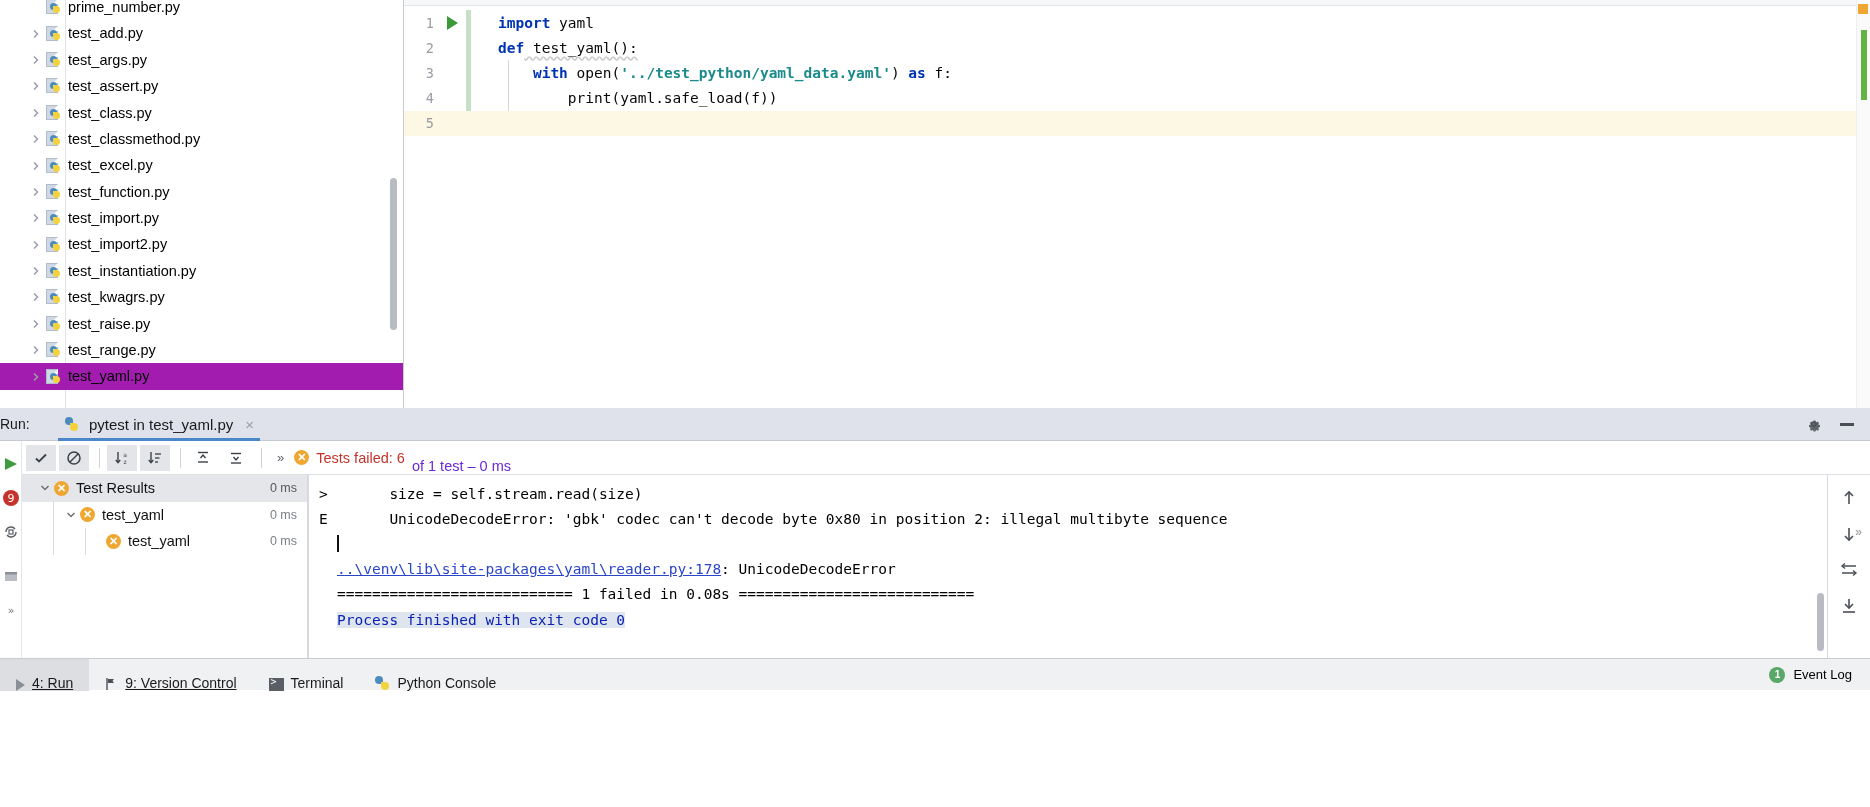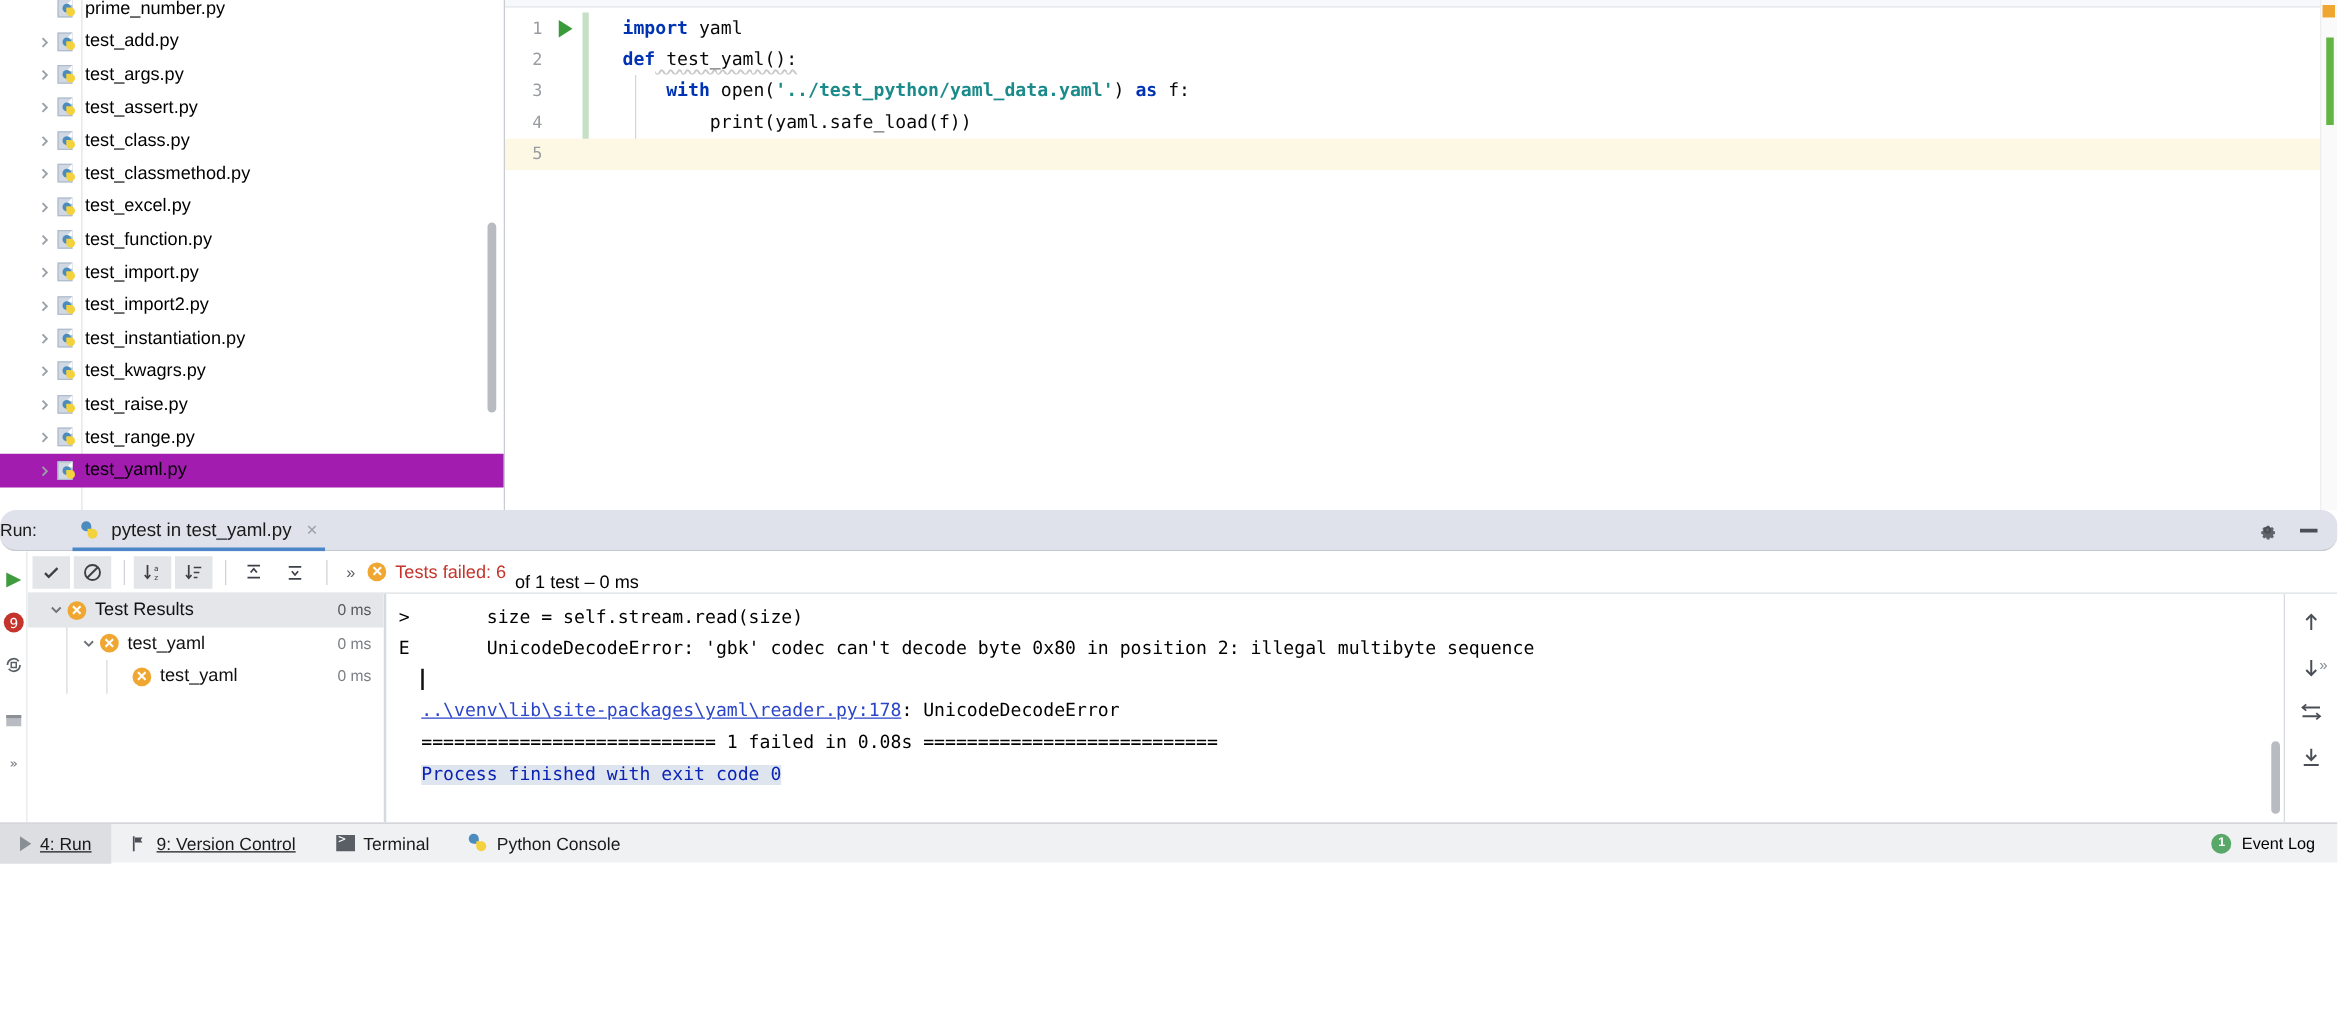--- a/index.html
+++ b/index.html
@@ -119,21 +119,21 @@
   .marker-orange { position:absolute; right:2px; top:4px; width:10px; height:10px; background:#f0a732; }
   .marker-green { position:absolute; right:3px; top:30px; width:6px; height:70px; background:#62b543; }
 
   
   .run-window {
     position:relative; height: 250px; display:flex; flex-direction:column;
     background:#ffffff;
   }
   .run-header {
     height: 33px; background:#dfe2ea; display:flex; align-items:center;
-    position:relative; border-bottom:1px solid #c4c8d0;border-radius:13px;
+    position:relative; border-bottom:1px solid #c4c8d0;
   }
   .run-label { font-size:14px; color:#1a1a1a; padding-left:0px; width:50px; }
   .run-tab {
     display:flex; align-items:center; gap:8px; height:33px; padding:0 10px 0 14px;
     position:relative;
   }
   .run-tab::after{
     content:""; position:absolute; left:8px; right:4px; bottom:0; height:3px; background:#4a86c8;
   }
   .run-tab .pyicon2 {
@@ -173,21 +173,21 @@
   .tb-btn.flat { background:transparent; }
   .tb-sep { width:1px; height:20px; background:#cfd2d7; margin:0 7px; }
   .chev2 { color:#5a5f66; font-size:13px; padding:0 8px; }
   .status-text { font-size:14.5px; margin-left:2px; display:flex; align-items:center; gap:7px; }
   .err-circle {
     width:15px;height:15px;border-radius:50%;background:#f0a732;
     display:inline-flex;align-items:center;justify-content:center;
     color:#fff;font-size:11px;font-weight:bold;
   }
   .st-red { color:#c4342c; }
-  .st-grey { color:#000000;margin-top:17px; }
+  .st-grey { color:#6d28d9;margin-top:17px; }
 
   
   .run-split { flex:1 1 auto; display:flex; overflow:hidden; position:relative;}
   .tests-pane {
     width: 286px; flex:0 0 286px; background:#fff; border-right:1px solid #d6d9de;
     position:relative; overflow:hidden;
   }
   .test-row {
     height:26.5px; display:flex; align-items:center; position:relative; white-space:nowrap;
   }
@@ -226,21 +226,21 @@
   .console-scroll {
     position:absolute; right:3px; top:118px; width:7px; height:58px;
     background:#b8bcc2; border-radius:4px;
   }
 
   
   .status-bar {
     height: 32px; background:#f0f1f3; border-top:1px solid #c9ccd1;
     display:flex; align-items:center; position:relative;
   }
-  .sb-item { display:flex; align-items:center; gap:7px; padding:0 16px; height:32px; font-size:14px; color:#1a1a1a; }
+  .sb-item { display:flex; align-items:flex-end; gap:7px; padding:0 16px; height:32px; font-size:14px; color:#1a1a1a; }
   .sb-item.active { background:#dcdee2; }
   .sb-under { text-decoration: underline; }
   .sb-right { margin-left:auto; display:flex; align-items:center; gap:8px; padding-right:18px; }
   .evt-badge {
     width:16px;height:16px;border-radius:50%;background:#59a869;color:#fff;
     display:inline-flex;align-items:center;justify-content:center;font-size:10px;font-weight:bold;
   }
   .run-arrow-sb {
     width:0;height:0;border-style:solid;border-width:6px 0 6px 9px;
     border-color:transparent transparent transparent #8a8f96;

